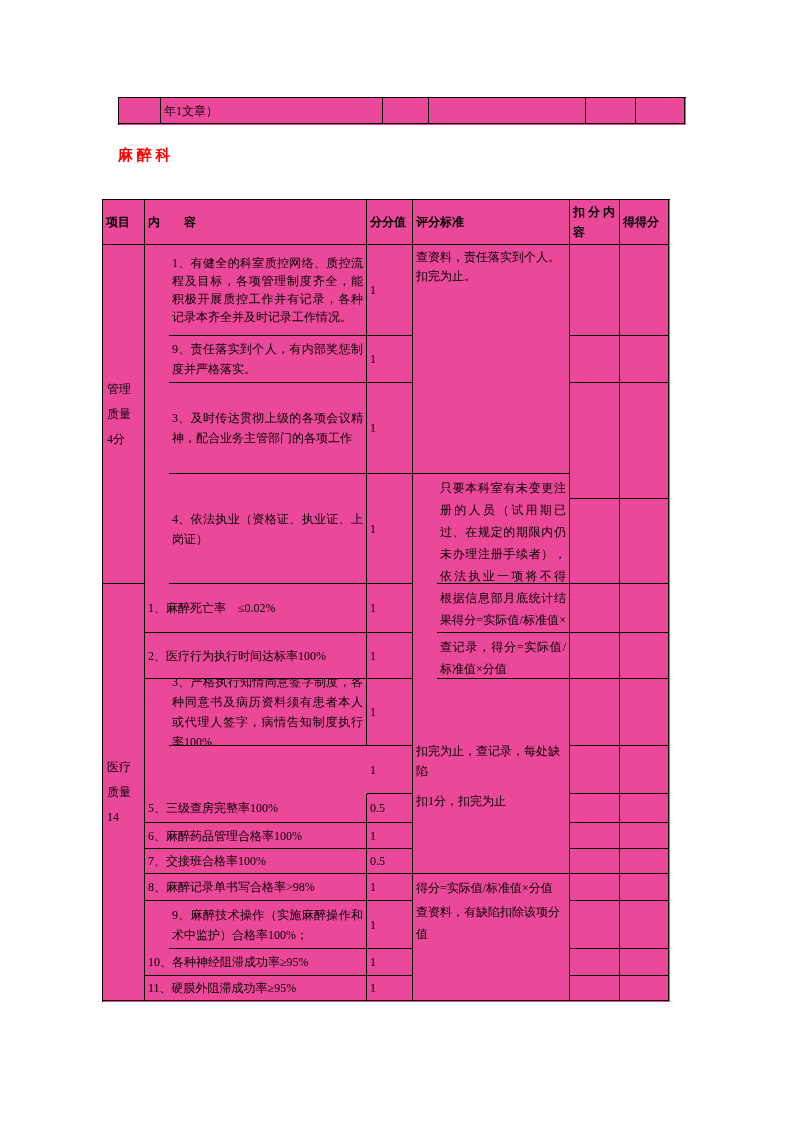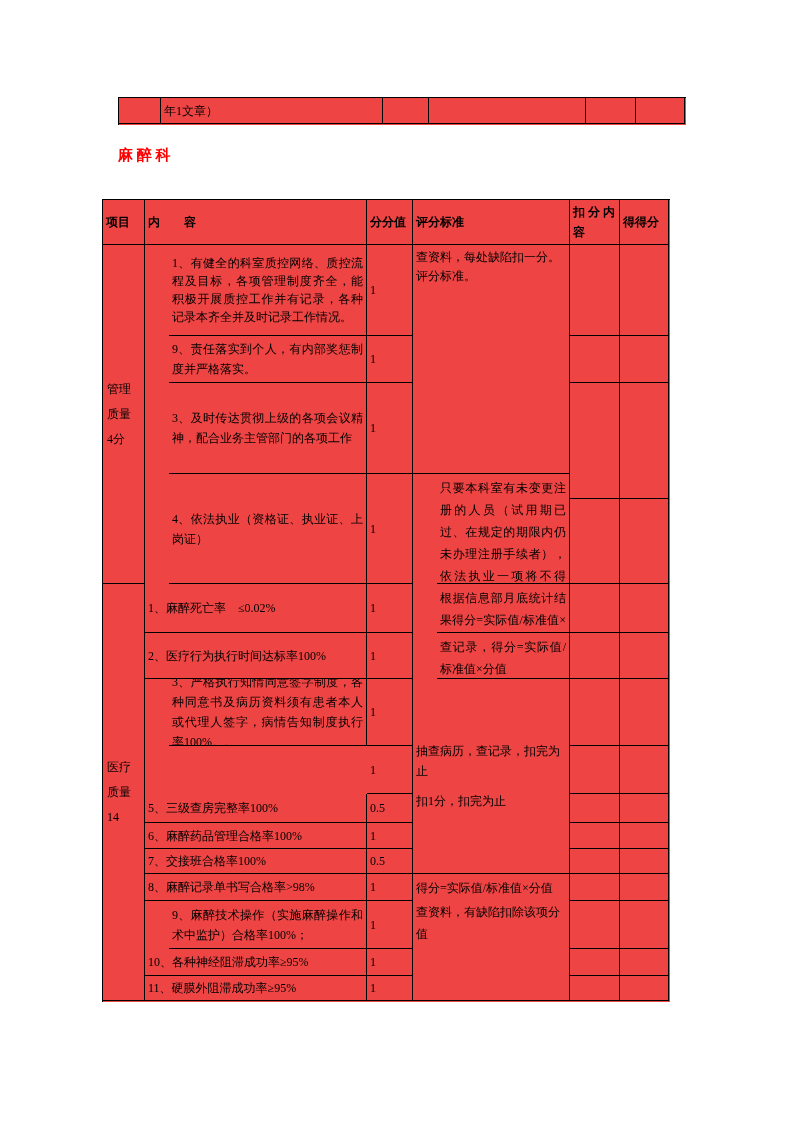--- a/index.html
+++ b/index.html
@@ -1,21 +1,21 @@
 <!DOCTYPE html>
 <html><head>
 <meta charset="utf-8">
 <style>
   html,body{margin:0;padding:0;background:#fff;}
   body{
     width:794px;height:1123px;position:relative;
     font-family:"Liberation Serif","DejaVu Serif",serif;
     color:#000;
   }
-  .t{position:absolute;display:grid;border-top:1px solid #000;border-left:1px solid #000;background:#ef4444;}
+  .t{position:absolute;display:grid;border-top:1px solid #000;border-left:1px solid #000;background:#ec4899;}
   .c{
     border-right:1px solid #000;border-bottom:1px solid #000;
     box-sizing:border-box;display:flex;flex-direction:column;justify-content:center;
     padding:1px 3px;font-size:12px;line-height:20px;overflow:hidden;
     word-break:break-all;
   }
   .top{justify-content:flex-start;padding-top:3px;}
   .hd{font-weight:bold;}
   .j{text-align:justify;margin-left:24px;}
   .lh18{line-height:18px;}
@@ -60,21 +60,21 @@
   <div class="c hd" style="grid-area:1/4/2/5">评分标准</div>
   <div class="c hd" style="grid-area:1/5/2/6">扣 分 内容</div>
   <div class="c hd" style="grid-area:1/6/2/7">得得分</div>
 
   <div class="c label" style="grid-area:2/1/7/2">管理
 质量
 4分</div>
 
   <div class="c j lh18" style="grid-area:2/2/3/3">1、有健全的科室质控网络、质控流程及目标，各项管理制度齐全，能积极开展质控工作并有记录，各种记录本齐全并及时记录工作情况。</div>
   <div class="c" style="grid-area:2/3/3/4">1</div>
-  <div class="c top lh19" style="grid-area:2/4/5/5">查资料，每处缺陷扣一分。评分标准。</div>
+  <div class="c top lh19" style="grid-area:2/4/5/5">查资料，责任落实到个人。扣完为止。</div>
   <div class="c" style="grid-area:2/5/3/6"></div>
   <div class="c" style="grid-area:2/6/3/7"></div>
 
   <div class="c j" style="grid-area:3/2/4/3">9、责任落实到个人，有内部奖惩制度并严格落实。</div>
   <div class="c" style="grid-area:3/3/4/4">1</div>
   <div class="c" style="grid-area:3/5/4/6"></div>
   <div class="c" style="grid-area:3/6/4/7"></div>
 
   <div class="c j" style="grid-area:4/2/5/3">3、及时传达贯彻上级的各项会议精神，配合业务主管部门的各项工作</div>
   <div class="c" style="grid-area:4/3/5/4">1</div>
@@ -99,21 +99,21 @@
 
   <div class="c" style="grid-area:8/2/9/3">2、医疗行为执行时间达标率100%</div>
   <div class="c" style="grid-area:8/3/9/4">1</div>
   <div class="c top j lh22" style="grid-area:8/4/9/5">查记录，得分=实际值/标准值×分值</div>
   <div class="c" style="grid-area:8/5/9/6"></div>
   <div class="c" style="grid-area:8/6/9/7"></div>
 
   <div class="c j" style="grid-area:9/2/10/3">3、严格执行知情同意签字制度，各种同意书及病历资料须有患者本人或代理人签字，病情告知制度执行率100%。。</div>
   <div class="c" style="grid-area:9/3/10/4">1</div>
   <div class="c" style="grid-area:9/4/14/5">
-    <div>抽查病历，查记录，扣完为止</div>
+    <div>扣完为止，查记录，每处缺陷</div>
     <div class="para2a">扣1分，扣完为止</div>
   </div>
   <div class="c" style="grid-area:9/5/10/6"></div>
   <div class="c" style="grid-area:9/6/10/7"></div>
 
   <div class="c" style="grid-area:10/3/11/4">1</div>
   <div class="c" style="grid-area:10/5/11/6"></div>
   <div class="c" style="grid-area:10/6/11/7"></div>
 
   <div class="c" style="grid-area:11/2/12/3">5、三级查房完整率100%</div>

